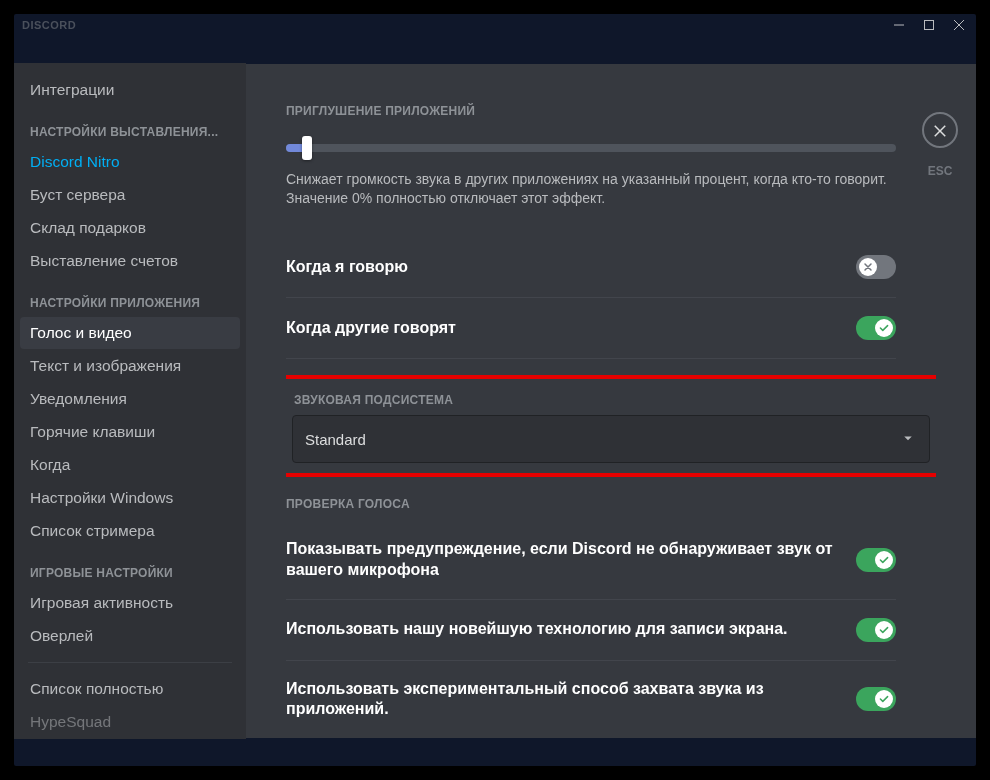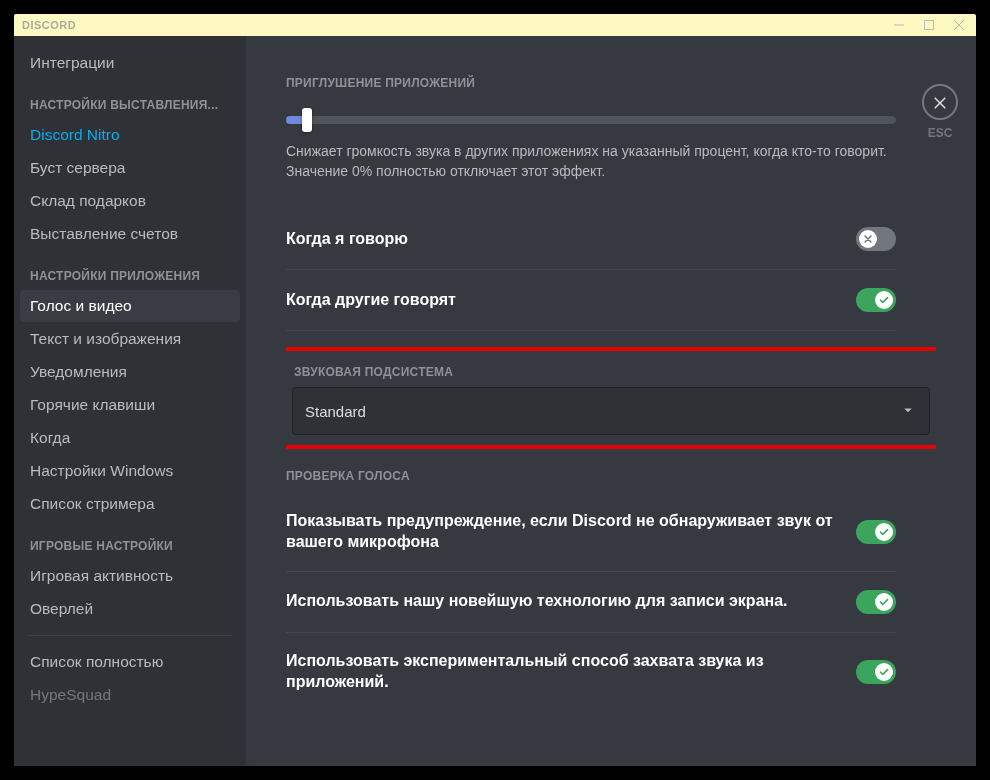--- a/index.html
+++ b/index.html
@@ -1,37 +1,37 @@
 <!DOCTYPE html>
 <html><head>
 <meta charset="utf-8">
 <style>
   * { box-sizing: border-box; margin: 0; padding: 0; }
   html, body { width: 990px; height: 780px; overflow: hidden; font-family: "Whitney", "Helvetica Neue", Helvetica, Arial, sans-serif; background: #000; }
   .outer { width: 990px; height: 780px; background: #000; padding: 14px; }
-  .window { width: 962px; height: 752px; background: #fef9c3; position: relative; border-radius: 2px; }
+  .window { width: 962px; height: 752px; background: #0f172a; position: relative; border-radius: 2px; }
   .titlebar { height: 22px; display: flex; align-items: center; justify-content: space-between; padding: 0 4px 0 8px; color: #72767d; font-size: 11px; letter-spacing: 0.5px; }
   .titlebar .app-name { text-transform: uppercase; font-weight: bold; opacity: 0.6; }
   .window-controls { display: flex; gap: 4px; }
   .window-controls .wbtn { width: 26px; height: 20px; display: flex; align-items: center; justify-content: center; color: #b9bbbe; cursor: pointer; }
-  .body { display: flex; height: calc(100% - 22px); }
+  .body { display: flex; height: calc(100% - 22px); align-items: center; }
 
   .sidebar { width: 232px; background: #2f3136; padding: 10px 6px 0 6px; overflow: hidden; }
   .side-scroll { height: 100%; overflow: hidden; }
   .side-header { color: #8e9297; font-size: 12px; font-weight: 700; text-transform: uppercase; padding: 18px 10px 6px 10px; letter-spacing: 0.02em; white-space: nowrap; overflow: hidden; text-overflow: ellipsis; }
   .side-item { color: #b9bbbe; font-size: 15.5px; padding: 7px 10px; border-radius: 4px; cursor: pointer; margin: 1px 0; white-space: nowrap; overflow: hidden; text-overflow: ellipsis; }
   .side-item.selected { background: #393c43; color: #ffffff; }
   .side-item.link { color: #00aff4; }
   .side-sep { height: 1px; background: #3c3f45; margin: 10px 8px; }
   .side-item.cut { opacity: 0.5; }
 
   .content { flex: 1; background: #36393f; position: relative; padding: 0 40px 0 40px; overflow: hidden; }
   .content-inner { padding-top: 40px; height: 100%; overflow: hidden; }
 
-  .close-btn { position: absolute; top: 48px; right: 18px; display: flex; flex-direction: column; align-items: center; gap: 6px; cursor: pointer; }
+  .close-btn { position: absolute; top: 48px; right: 18px; display: flex; flex-direction: column; align-items: center; gap: 16px; cursor: pointer; }
   .close-circle { width: 36px; height: 36px; border: 2px solid #72767d; border-radius: 50%; display: flex; align-items: center; justify-content: center; color: #dcddde; }
   .close-text { color: #72767d; font-size: 12px; font-weight: 600; }
 
   .section-label { color: #8e9297; font-size: 12px; font-weight: 700; text-transform: uppercase; letter-spacing: 0.02em; margin-bottom: 10px; }
   .section-desc { color: #b9bbbe; font-size: 14px; line-height: 1.4; margin-top: 10px; }
 
   .slider { position: relative; height: 24px; margin-top: 18px; margin-right: 40px; }
   .slider-track { position: absolute; top: 50%; left: 0; right: 0; height: 8px; background: #4f545c; border-radius: 4px; transform: translateY(-50%); }
   .slider-fill { position: absolute; top: 50%; left: 0; width: 3.5%; height: 8px; background: #7289da; border-radius: 4px; transform: translateY(-50%); }
   .slider-thumb { position: absolute; top: 50%; left: 3.5%; width: 10px; height: 24px; background: #fff; border-radius: 3px; transform: translate(-50%, -50%); box-shadow: 0 1px 3px rgba(0,0,0,0.4); }

